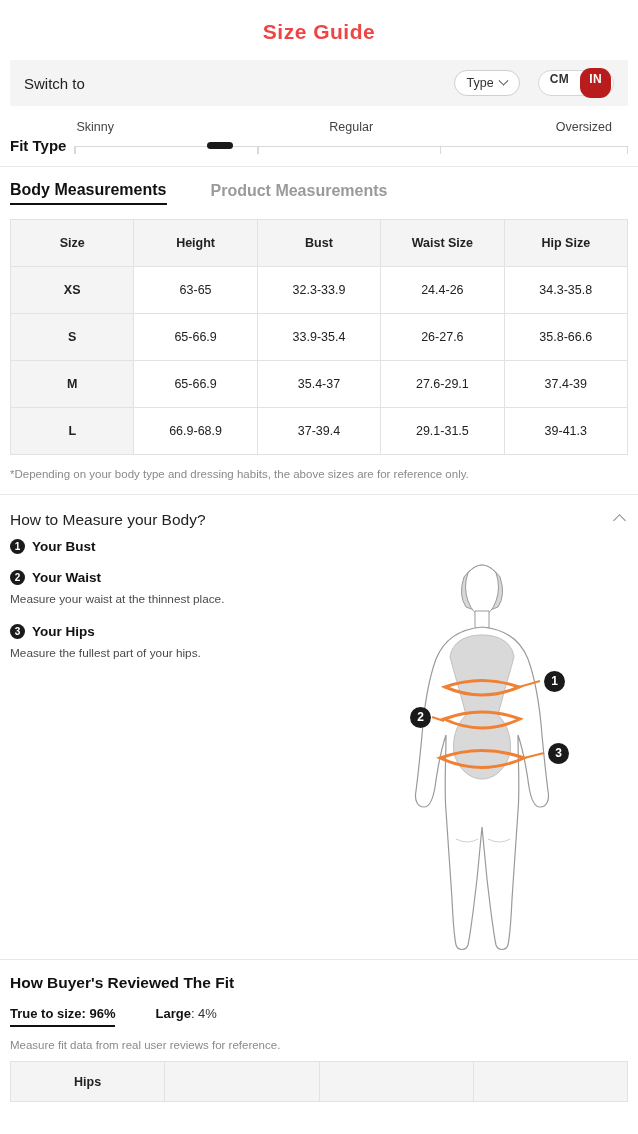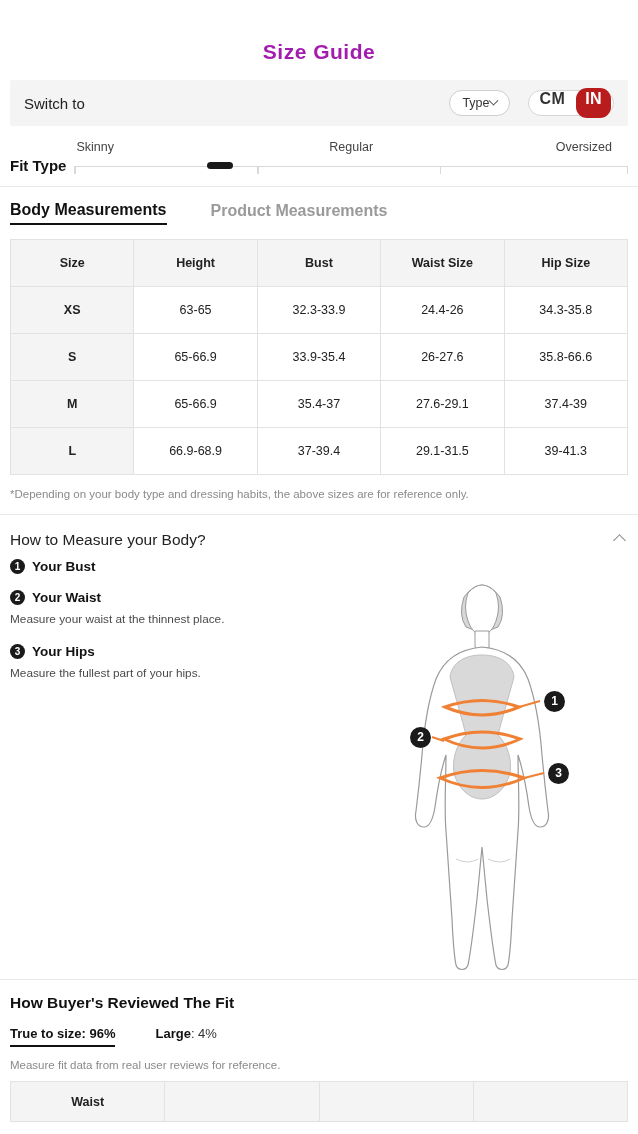--- a/index.html
+++ b/index.html
@@ -18,22 +18,21 @@
     background: #fff;
   }
 
   
   .title {
     text-align: center;
     font-size: 21px;
     font-weight: bold;
     letter-spacing: 0.5px;
     padding: 20px 0 16px 0;
-    color: #a21caf;
-    margin-top: 20px;
+    color: #ef4444;
   }
 
   
   .switch-bar {
     background: #f4f4f4;
     margin: 0 10px;
     height: 46px;
     display: flex;
     align-items: center;
     padding: 0 14px;
@@ -45,20 +44,21 @@
     flex: 1;
   }
   .type-pill {
     border: 1px solid #cfcfcf;
     background: #fff;
     border-radius: 16px;
     height: 26px;
     padding: 0 12px;
     display: flex;
     align-items: center;
+    gap: 6px;
     font-size: 12.5px;
     color: #333;
     margin-right: 18px;
   }
   .chev {
     width: 7px; height: 7px;
     border-right: 1.4px solid #555;
     border-bottom: 1.4px solid #555;
     transform: rotate(45deg) translate(-2px,-2px);
     display: inline-block;
@@ -67,21 +67,21 @@
     display: flex;
     align-items: center;
     background: #fff;
     border: 1px solid #d6d6d6;
     border-radius: 14px;
     height: 26px;
     padding: 2px;
     gap: 2px;
   }
   .unit {
-    font-size: 16px;
+    font-size: 12px;
     font-weight: bold;
     letter-spacing: .4px;
     padding: 0 9px;
     height: 30px;
     line-height: 22px;
     border-radius: 11px;
     color: #333;
   }
   .unit.active {
     background: #b91c1c;
@@ -500,21 +500,21 @@
       <div class="stat-true">True to size: 96%</div>
       <div class="stat-large">
         <b>Large</b><span>: 4%</span>
       </div>
     </div>
     <div class="review-note">Measure fit data from real user reviews for reference.</div>
 
     <table class="review-table">
       <thead>
         <tr>
-          <th>Waist</th>
+          <th>Hips</th>
           <th></th>
           <th></th>
           <th></th>
         </tr>
       </thead>
     </table>
   </div>
 
 </div>
 

